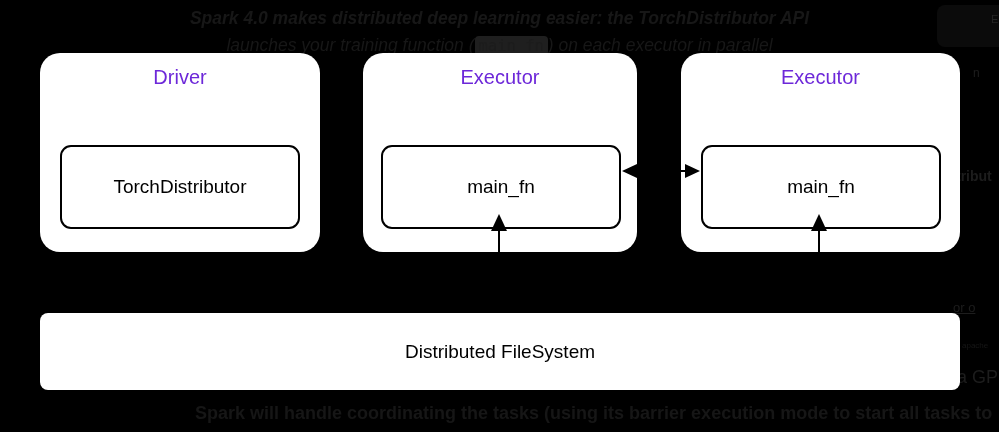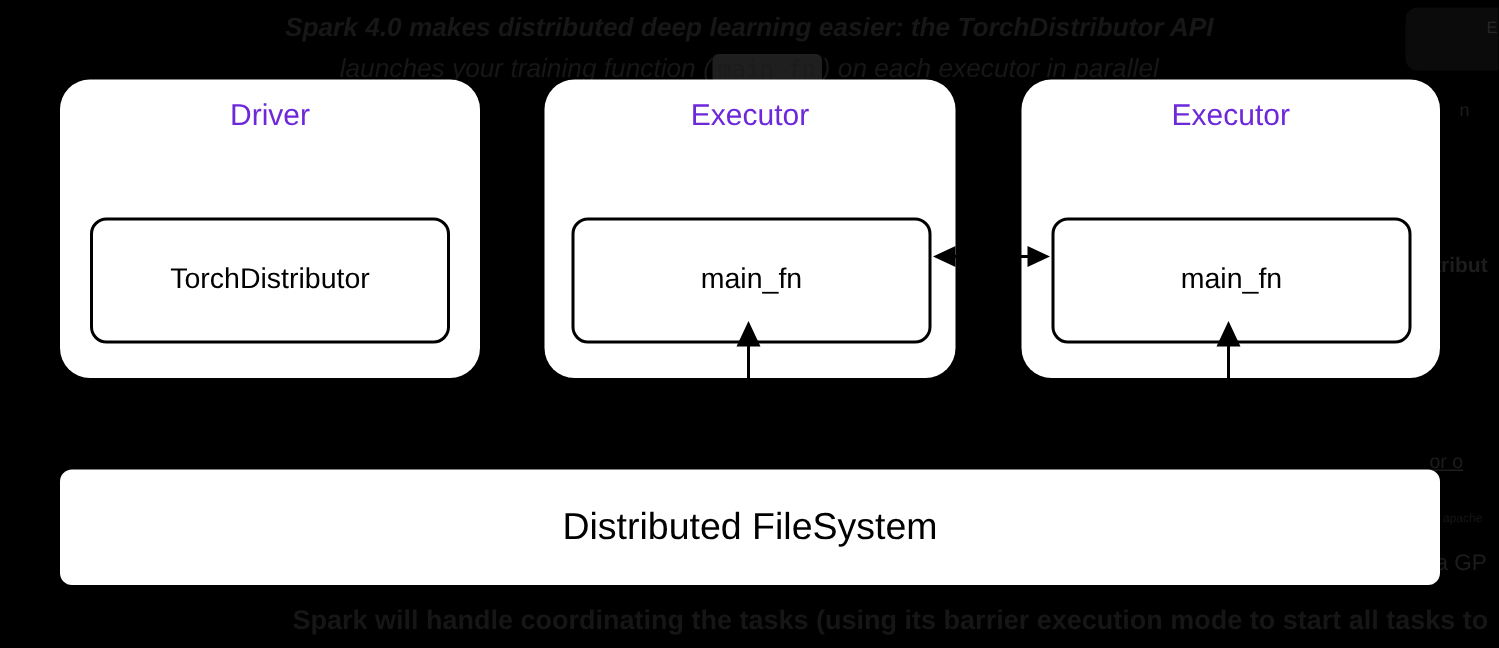--- a/index.html
+++ b/index.html
@@ -29,21 +29,21 @@
   .tr-dark-rect{
     position:absolute;left:937px;top:5px;width:70px;height:42px;
     background:#0b0b0b;border-radius:8px;
   }
   .frag{position:absolute;color:#1d1d1d;white-space:nowrap;}
   .frag-e{left:991px;top:13px;font-size:11px;color:#262626;}
   .frag-n{left:973px;top:66px;font-size:12px;}
   .frag-tribut{left:956px;top:168px;font-size:14px;font-weight:700;}
   .frag-oro{left:953px;top:300px;font-size:13px;text-decoration:underline;}
   .frag-apache{left:962px;top:341px;font-size:8px;color:#161616;}
-  .frag-gp{left:957px;top:367px;font-size:15px;}
+  .frag-gp{left:957px;top:367px;font-size:18px;}
   
   .node{
     position:absolute;background:#ffffff;border-radius:20px;z-index:2;
   }
   .node-driver{left:40px;top:53px;width:280px;height:199px;}
   .node-exec1{left:363px;top:53px;width:274px;height:199px;}
   .node-exec2{left:681px;top:53px;width:279px;height:199px;}
   .node-title{
     position:absolute;top:13px;left:0;width:100%;text-align:center;
     font-size:20px;color:#6d28d9;
@@ -54,21 +54,21 @@
     display:flex;align-items:center;justify-content:center;
     font-size:19px;color:#000000;margin-top:16px;
   }
   .node-driver .inner-box{width:236px;}
   .node-exec1 .inner-box{left:18px;width:236px;}
   .node-exec2 .inner-box{left:20px;width:236px;}
   .node-fs{
     position:absolute;left:40px;top:313px;width:920px;height:77px;
     background:#ffffff;border-radius:8px;z-index:2;
     display:flex;align-items:center;justify-content:center;
-    font-size:25px;color:#000000;
+    font-size:19px;color:#000000;
   }
   .arrow-layer{position:absolute;left:0;top:0;z-index:5;pointer-events:none;}
 </style>
 </head>
 <body>
 
 <div class="faint-layer">
   <div class="tr-dark-rect"></div>
   <div class="caption-line1">Spark 4.0 makes distributed deep learning easier: the TorchDistributor API</div>
   <div class="caption-line2"><span>launches your training function (</span><span class="code-chip">main_fn</span><span>) on each executor in parallel</span></div>

